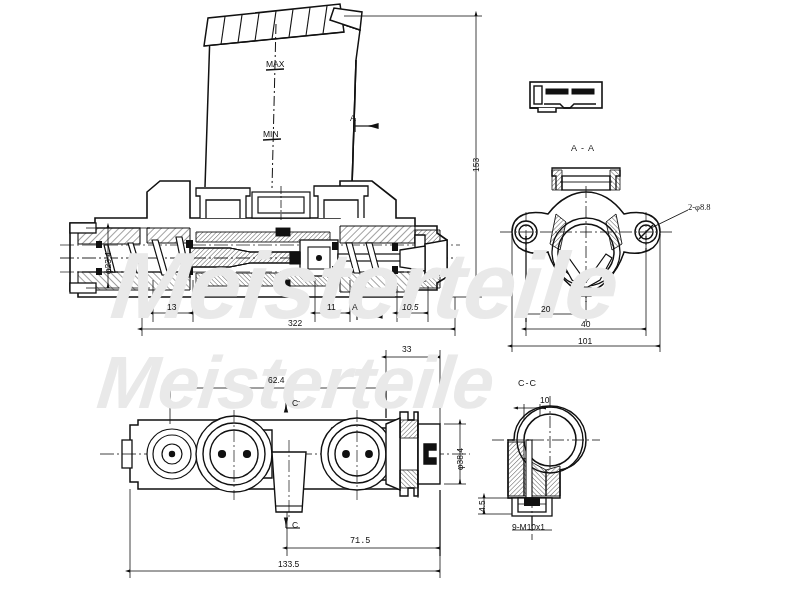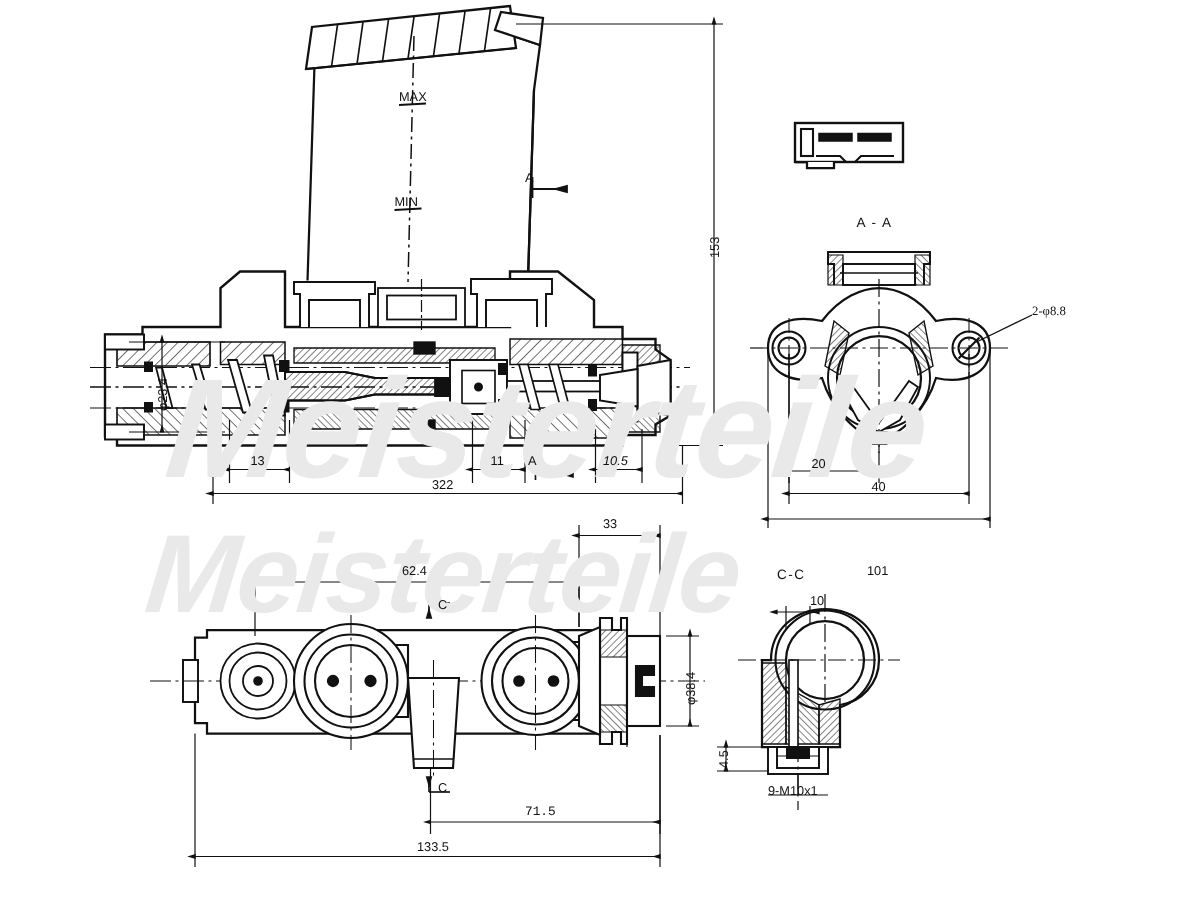--- a/index.html
+++ b/index.html
@@ -399,20 +399,20 @@
   <div class="lbl dim" style="left:350px;top:537px;font-family:Liberation Mono, monospace;">71.5</div>
   <div class="lbl dim" style="left:278px;top:560px;">133.5</div>
 
   <div class="lbl dim" style="left:292px;top:399px;">C</div>
   <div class="lbl dim" style="left:292px;top:521px;">C</div>
 
   <div class="lbl sec" style="left:571px;top:144px;">A - A</div>
   <div class="lbl dim" style="left:688px;top:203px;font-family:Liberation Serif, serif;">2-φ8.8</div>
   <div class="lbl dim" style="left:541px;top:305px;">20</div>
   <div class="lbl dim" style="left:581px;top:320px;">40</div>
-  <div class="lbl dim" style="left:578px;top:337px;margin-top:39px;">101</div>
+  <div class="lbl dim" style="left:578px;top:337px;">101</div>
 
   <div class="lbl sec" style="left:518px;top:379px;">C-C</div>
   <div class="lbl dim" style="left:540px;top:396px;">10</div>
   <div class="lbl dimv" style="left:478px;top:512px;">4.5</div>
   <div class="lbl dim" style="left:512px;top:523px;">9-M10x1</div>
 
 </div>
 
 </body></html>

